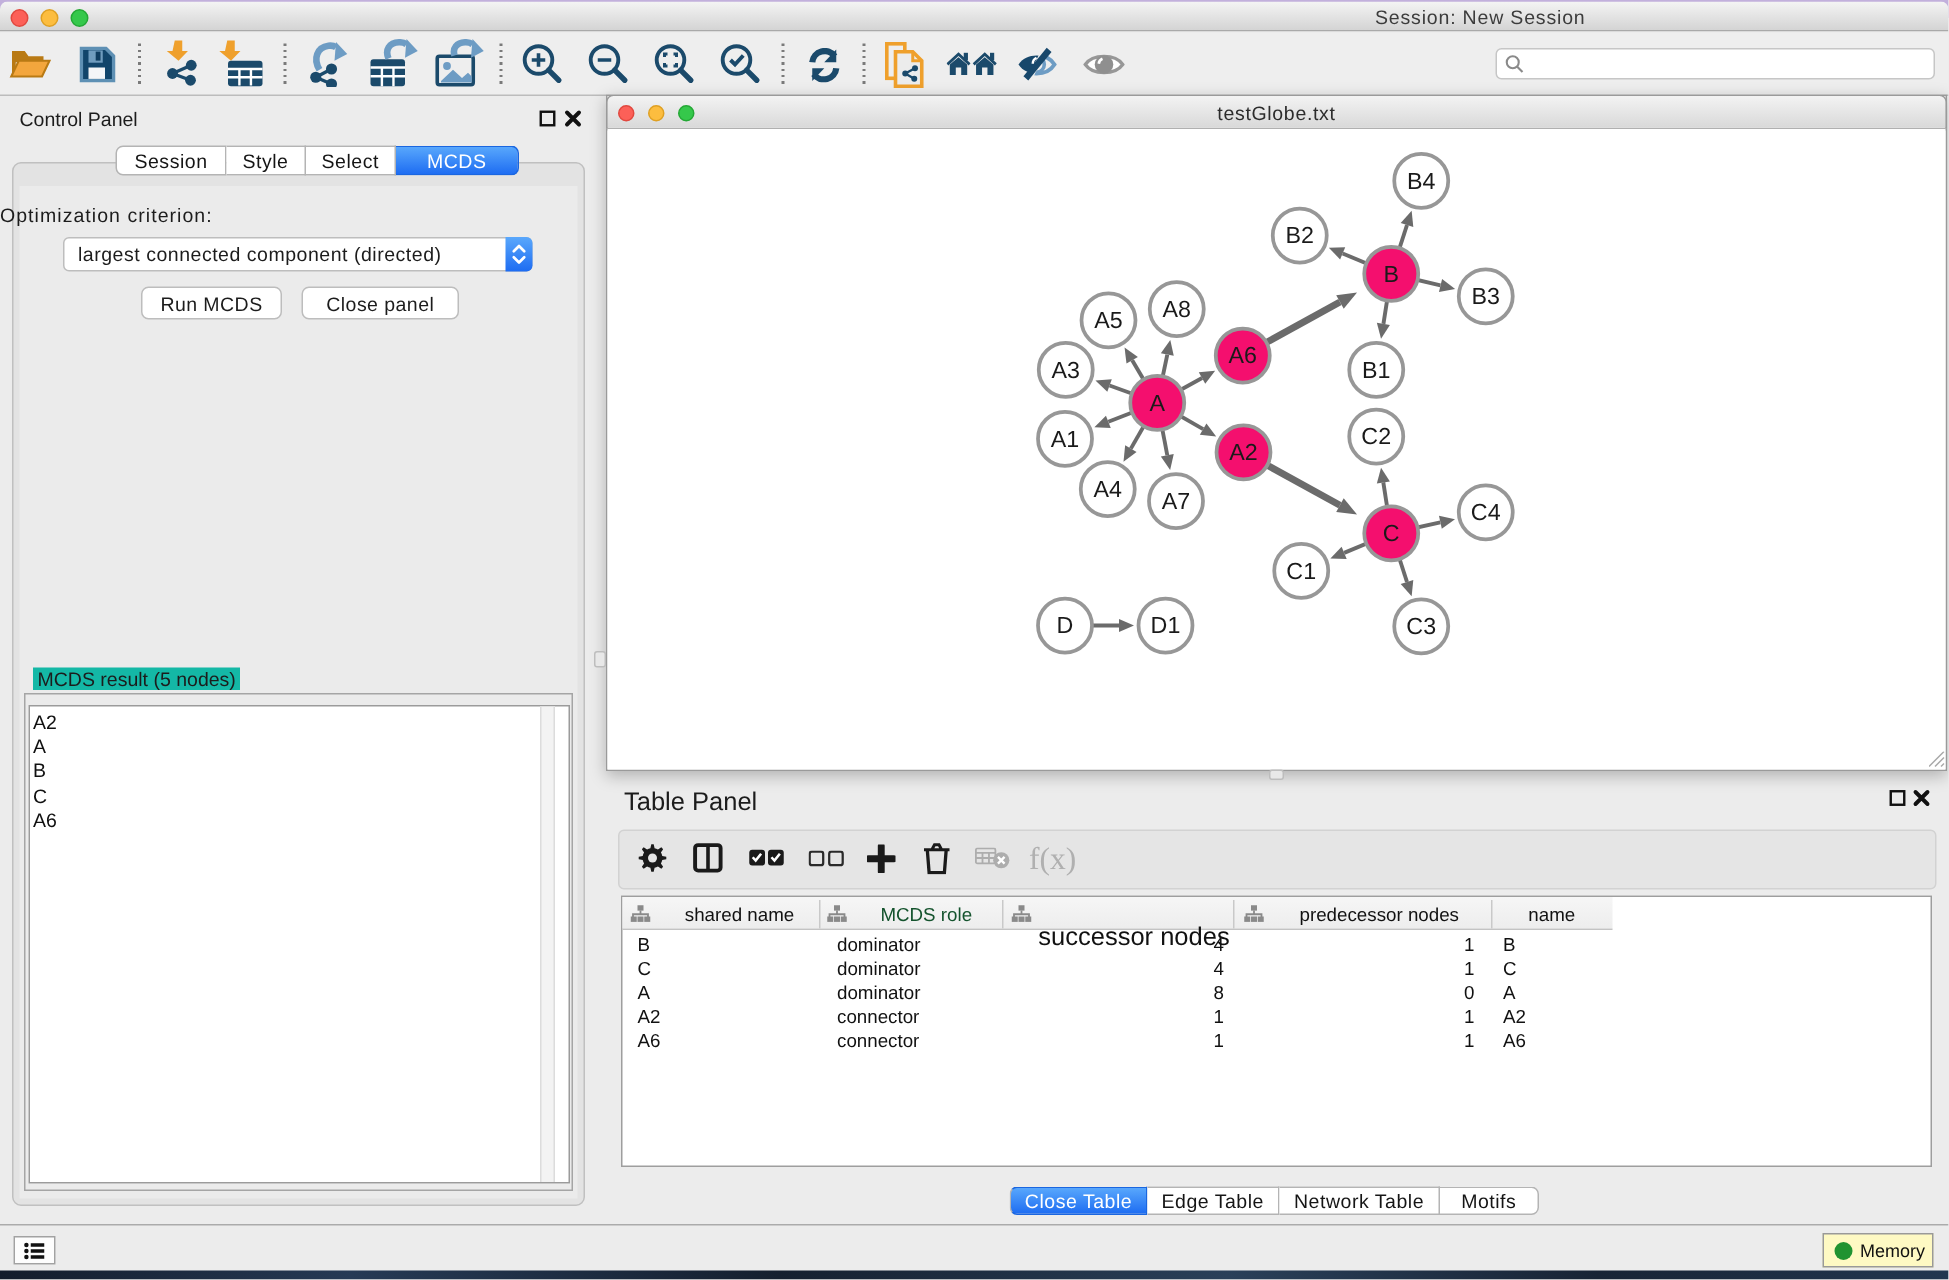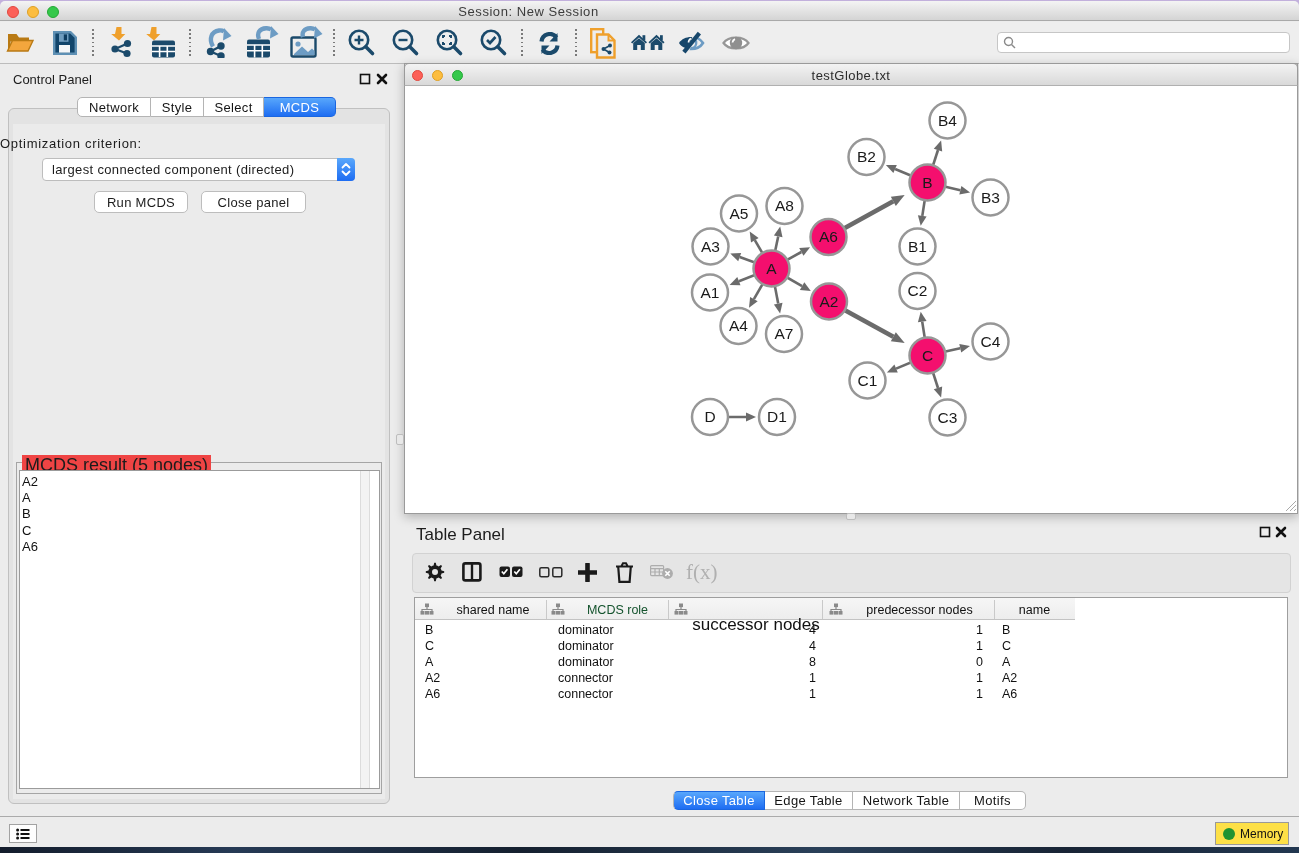--- a/index.html
+++ b/index.html
@@ -12,21 +12,21 @@
 .seg div:last-child{border-radius:0 5px 5px 0}
 .seg .sel{background:linear-gradient(#58a7fc,#1e6df2);color:#fff;border-color:#1a66e0}
 .btn{position:absolute;background:#fff;border:1px solid #bdbdbd;border-radius:5px;font-size:13px;letter-spacing:0.3px;color:#1c1c1c;display:flex;align-items:center;justify-content:center}
 </style></head><body>
 
 <div class="abs" style="left:0;top:0;width:1299px;height:12px;background:#c2b0dc"></div>
 <div class="abs" style="left:0;top:1px;width:1299px;height:20px;background:linear-gradient(#f4f4f4,#d4d4d4);border-bottom:1px solid #a9a9a9;border-radius:5px 5px 0 0"></div>
 <div class="tl" style="left:7px;background:#fc6058;border:0.5px solid #e1483f"></div>
 <div class="tl" style="left:27px;background:#fcbd3f;border:0.5px solid #dfa023"></div>
 <div class="tl" style="left:47px;background:#35c84b;border:0.5px solid #24a835"></div>
-<div class="abs" style="left:0;top:4px;width:1057px;text-align:center;font-size:13px;letter-spacing:0.55px;color:#3c3c3c">Session: New Session</div>
+<div class="abs" style="left:0;top:4px;width:1057px;text-align:right;font-size:13px;letter-spacing:0.55px;color:#3c3c3c">Session: New Session</div>
 <div class="abs" style="left:0;top:22px;width:1299px;height:42px;background:#eeeeee;border-bottom:1px solid #bcbcbc"></div>
 <div class="sep" style="left:92px"></div>
 <div class="sep" style="left:189px"></div>
 <div class="sep" style="left:333px"></div>
 <div class="sep" style="left:521px"></div>
 <div class="sep" style="left:575px"></div>
 <svg style="position:absolute;left:6px;top:30px" width="28" height="25" viewBox="0 0 28 25">
     <path d="M2 4 h8.5 l2.5 3.5 H23 v4 H2 Z" fill="#b97a14"></path>
     <path d="M2 4 v17 h2.5 v-17 Z" fill="#b97a14"></path>
     <path d="M1.5 21 L6.5 10.5 H27 L22 21 Z" fill="#f3a63d" stroke="#b97a14" stroke-width="1.4"></path>
@@ -150,37 +150,37 @@
 <div class="abs" style="left:13px;top:72px;font-size:13px;color:#1c1c1c">Control Panel</div>
 <svg class="abs" style="left:359px;top:73px" width="12" height="12">
     <rect x="1.5" y="1.5" width="9" height="9" fill="none" stroke="#111" stroke-width="1.6"></rect>
   </svg>
 <svg class="abs" style="left:376px;top:73px" width="12" height="12">
     <path d="M2 2 L10 10 M10 2 L2 10" stroke="#111" stroke-width="2.6" stroke-linecap="round"></path>
   </svg>
 <div class="abs" style="left:8px;top:108px;width:382px;height:696px;background:#e3e3e3;border:1px solid #c0c0c0;border-radius:6px"></div>
 <div class="abs" style="left:13px;top:124px;width:372px;height:675px;background:#ebebeb"></div>
 <div class="seg" style="left:77px;top:97px;height:20px">
-<div style="width:74px">Network</div>
+<div style="width:74px">Session</div>
     <div style="width:53px">Style</div>
     <div style="width:60px">Select</div>
-    <div class="sel" style="width:72px">MCDS</div>
+    <div class="sel" style="width:82px">MCDS</div>
 </div>
 <div class="abs" style="left:0;top:136px;width:398px;text-align:left;font-size:13px;letter-spacing:0.7px;color:#1c1c1c">Optimization criterion:</div>
 <div class="abs" style="left:42px;top:158px;width:313px;height:23px;background:#fff;border:1px solid #bdbdbd;border-radius:4px"></div>
 <div class="abs" style="left:52px;top:162px;font-size:13px;letter-spacing:0.35px;color:#1c1c1c">largest connected component (directed)</div>
 <div class="abs" style="left:337px;top:158px;width:18px;height:23px;background:linear-gradient(#5aa8fc,#1d6cf2);border-radius:0 4px 4px 0"></div>
 <svg class="abs" style="left:339px;top:162px" width="14" height="15">
     <path d="M3.5 5.5 L7 2 L10.5 5.5" fill="none" stroke="#fff" stroke-width="1.8" stroke-linecap="round" stroke-linejoin="round"></path>
     <path d="M3.5 9.5 L7 13 L10.5 9.5" fill="none" stroke="#fff" stroke-width="1.8" stroke-linecap="round" stroke-linejoin="round"></path>
   </svg>
 <div class="btn" style="left:94px;top:191px;width:94px;height:22px">Run MCDS</div>
 <div class="btn" style="left:201px;top:191px;width:105px;height:22px">Close panel</div>
 <div class="abs" style="left:16px;top:462px;width:366px;height:332px;border:1px solid #a5a5a5"></div>
-<div class="abs" style="left:22px;top:455px;background:#ef4444;padding:0 3px;font-size:18px;color:#1c1c1c">MCDS result (5 nodes)</div>
+<div class="abs" style="left:22px;top:445px;background:#14b8a6;padding:0 3px;font-size:13px;color:#1c1c1c">MCDS result (5 nodes)</div>
 <div class="abs" style="left:19px;top:470px;width:361px;height:319px;background:#fff;border:1px solid #9b9b9b"></div>
 <div class="abs" style="left:360px;top:471px;width:10px;height:317px;background:#f3f3f3;border-left:1px solid #dcdcdc;border-right:1px solid #dcdcdc"></div>
 <div class="abs" style="left:22px;top:474px;font-size:13px;color:#111;line-height:16.2px">A2<br>A<br>B<br>C<br>A6</div>
 
 <div class="abs" style="left:404px;top:63px;width:894px;height:451px;background:#fff;border:1px solid #9a9a9a;box-shadow:0 3px 10px rgba(0,0,0,0.25)"></div>
 <div class="abs" style="left:404px;top:63px;width:894px;height:23px;background:linear-gradient(#f3f3f3,#d9d9d9);border:1px solid #9a9a9a;border-bottom:1px solid #b0b0b0;border-radius:5px 5px 0 0"></div>
 <div class="tl" style="left:412px;top:70px;width:11px;height:11px;background:#fc6058;border:0.5px solid #e1483f"></div>
 <div class="tl" style="left:432px;top:70px;width:11px;height:11px;background:#fcbd3f;border:0.5px solid #dfa023"></div>
 <div class="tl" style="left:452px;top:70px;width:11px;height:11px;background:#35c84b;border:0.5px solid #24a835"></div>
 <div class="abs" style="left:404px;top:68px;width:894px;text-align:center;font-size:13px;letter-spacing:0.45px;color:#2c2c2c">testGlobe.txt</div>
@@ -386,14 +386,14 @@
 </div>
 
 <div class="abs" style="left:0;top:816px;width:1299px;height:31px;background:#ececec;border-top:1px solid #ababab"></div>
 <div class="abs" style="left:9px;top:824px;width:28px;height:19px;background:#fdfdfd;border:1px solid #a2a2a2"></div>
 <svg class="abs" style="left:16px;top:828px" width="14" height="12">
     <circle cx="1.6" cy="2" r="1.5" fill="#111"></circle>
     <circle cx="1.6" cy="6" r="1.5" fill="#111"></circle>
     <circle cx="1.6" cy="10" r="1.5" fill="#111"></circle>
     <path d="M4.5 2 H13.5 M4.5 6 H13.5 M4.5 10 H13.5" stroke="#111" stroke-width="2.2"></path>
   </svg>
-<div class="abs" style="left:1215px;top:822px;width:74px;height:23px;background:#fde047;border:1px solid #999;display:flex;align-items:center;font-size:12px;color:#111"><span style="display:inline-block;width:12px;height:12px;border-radius:50%;background:#209331;margin:0 5px 0 7px"></span>Memory</div>
+<div class="abs" style="left:1215px;top:822px;width:74px;height:23px;background:#fef9c3;border:1px solid #999;display:flex;align-items:center;font-size:12px;color:#111"><span style="display:inline-block;width:12px;height:12px;border-radius:50%;background:#209331;margin:0 5px 0 7px"></span>Memory</div>
 <div class="abs" style="left:0;top:847px;width:1299px;height:6px;background:linear-gradient(90deg,#131c2b,#263a55 18%,#15202f 40%,#2a4059 63%,#182435 82%,#223750)"></div>
 
 </body></html>

